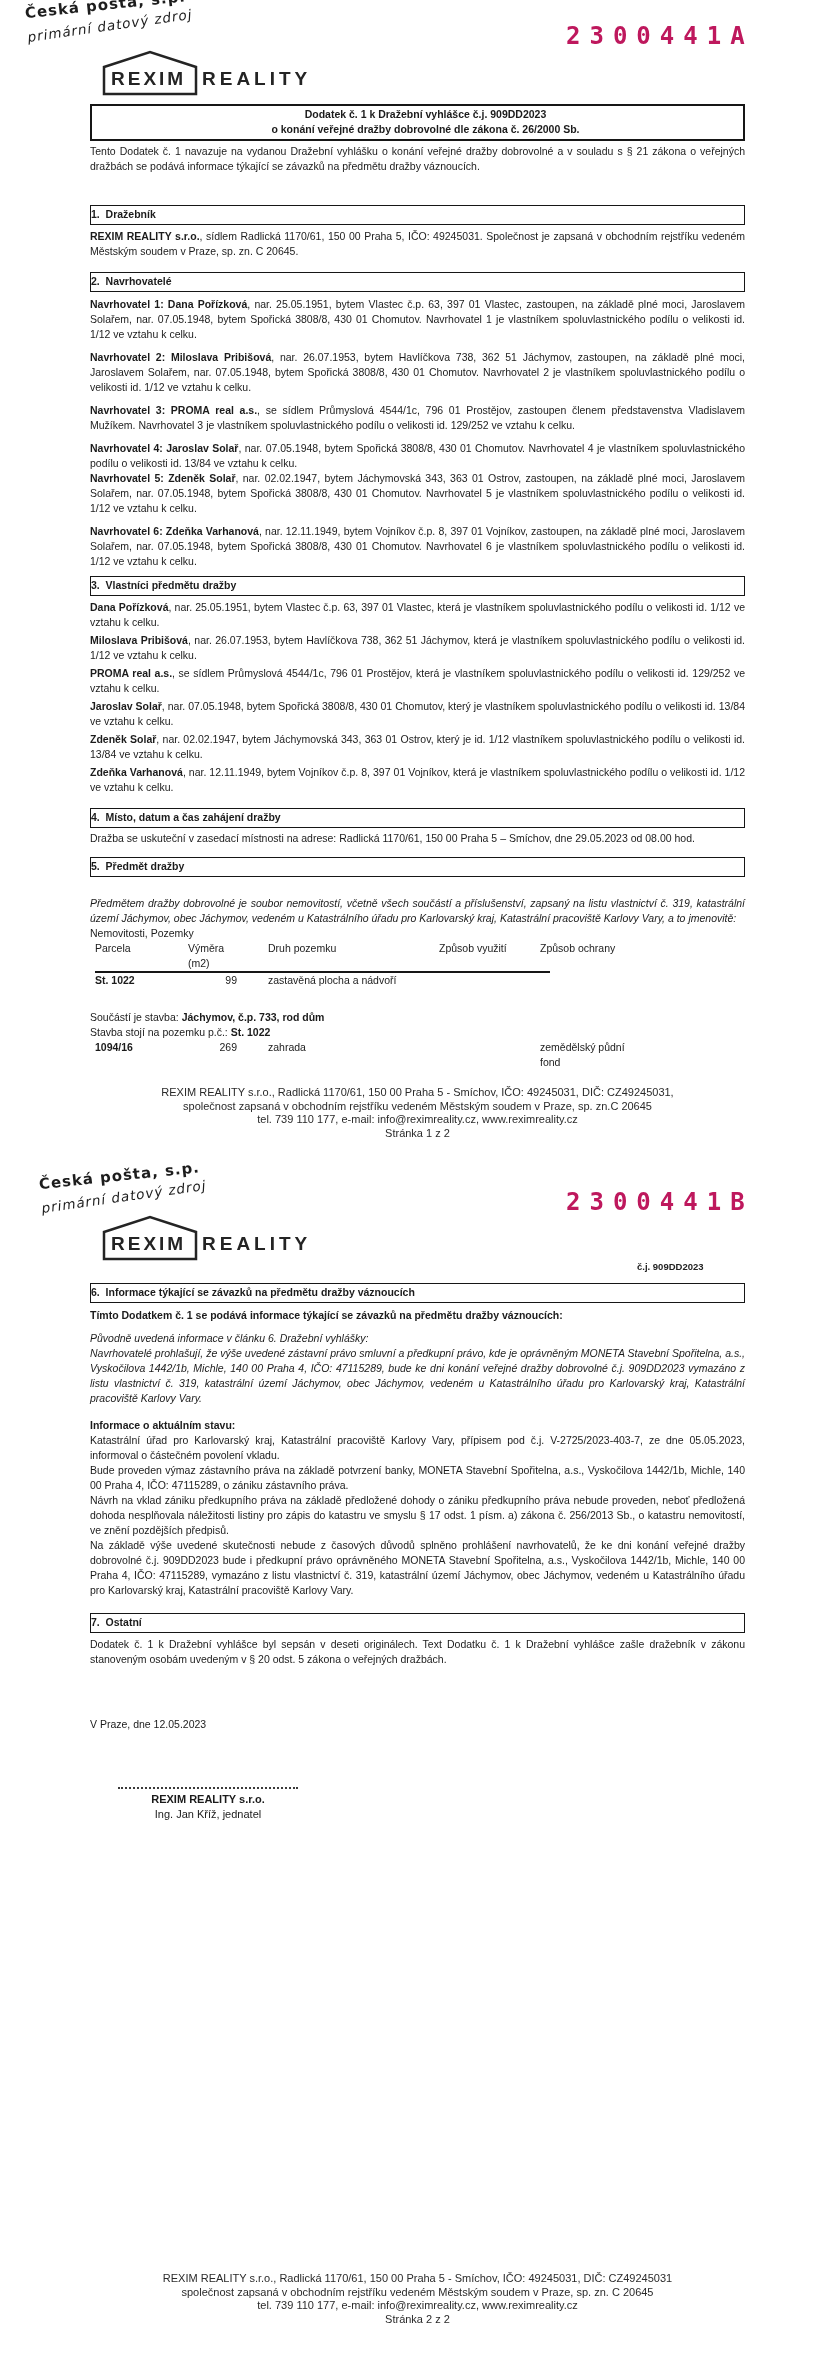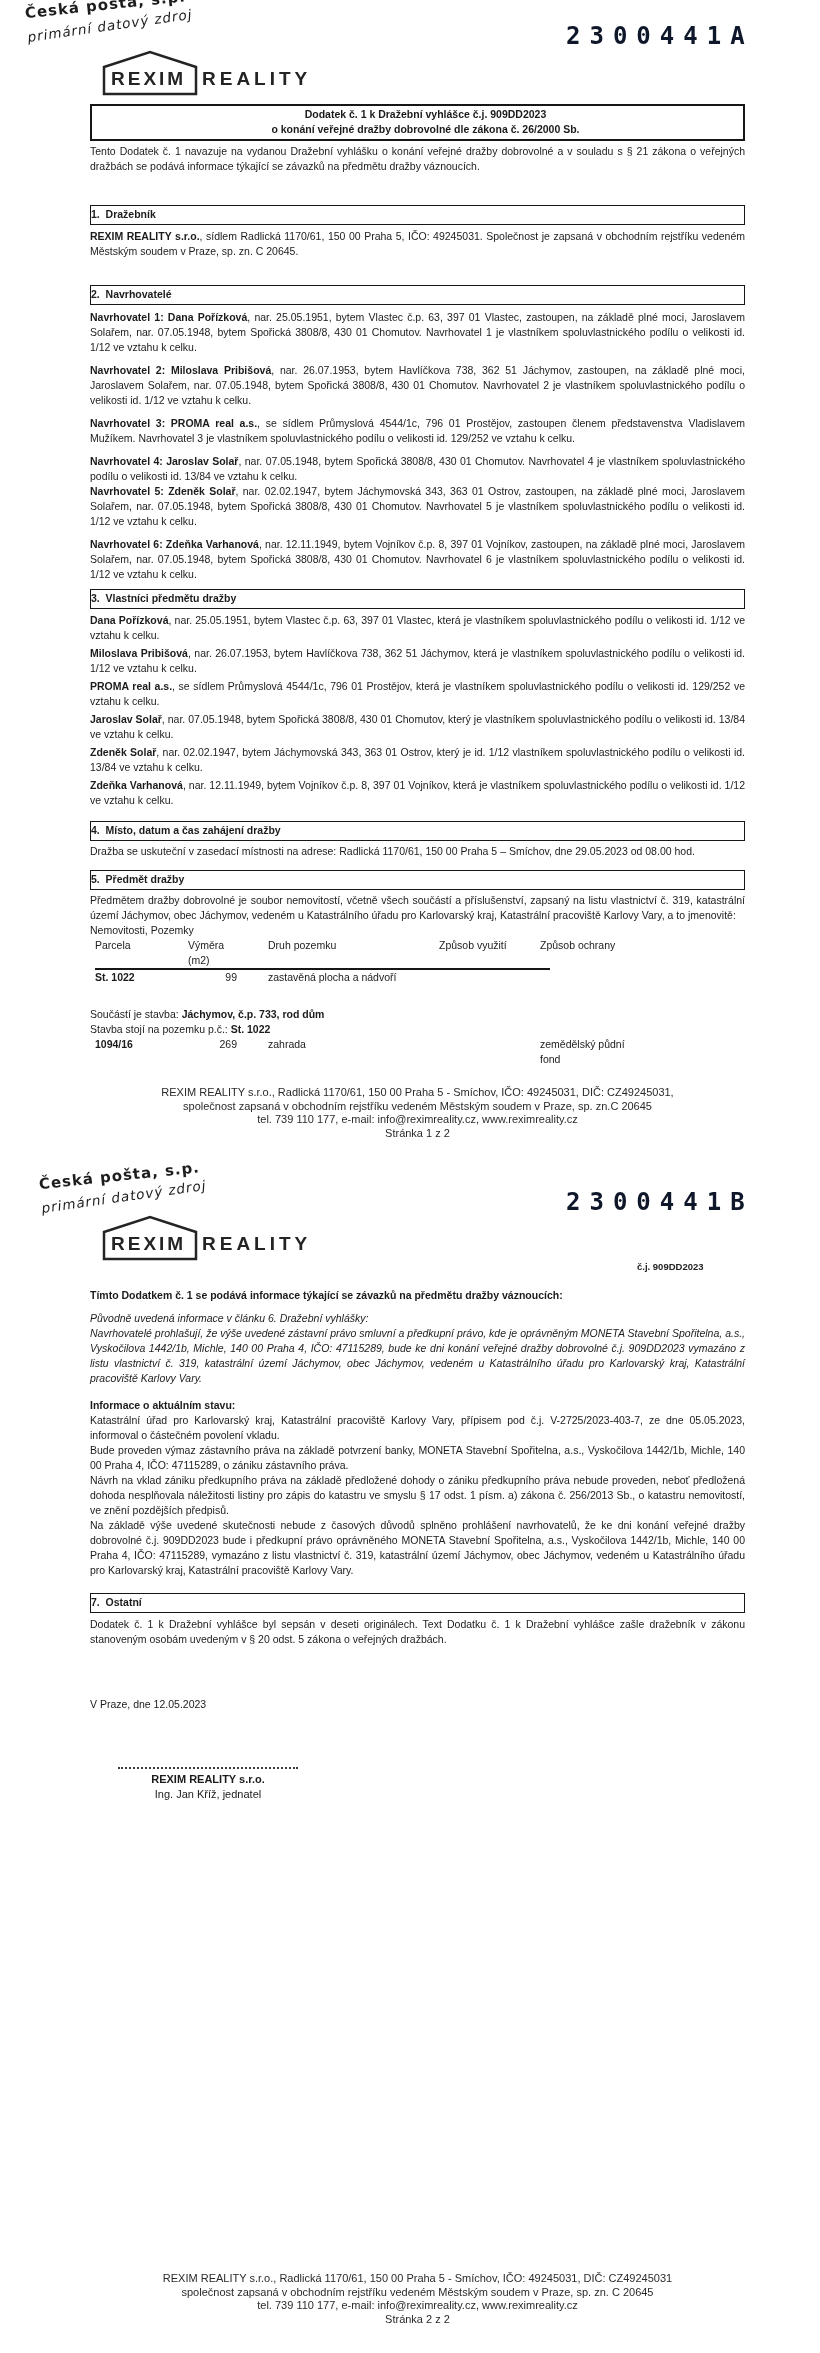--- a/index.html
+++ b/index.html
@@ -9,21 +9,21 @@
   #page1{top:0;height:1163px;}
   #page2{top:1163px;height:1190px;}
 
   
   .stamp{position:absolute;transform:rotate(-6deg);transform-origin:left bottom;color:#1d1d1d;white-space:nowrap;}
   .stamp .l1{font-family:"DejaVu Sans", sans-serif;font-weight:bold;font-size:15px;letter-spacing:1px;}
   .stamp .l2{font-family:"DejaVu Sans", sans-serif;font-style:italic;font-size:13.5px;margin-top:4px;letter-spacing:1px;transform:rotate(-2deg);}
 
   
   .docnum{position:absolute;font-family:"DejaVu Sans Mono", monospace;font-weight:bold;font-size:24px;
-          letter-spacing:9px;color:#0f172a;white-space:nowrap;}
+          letter-spacing:9px;color:#be185d;white-space:nowrap;}
 
   .logo{position:absolute;}
 
   .refnum{position:absolute;font-size:9.5px;font-weight:bold;color:#222;}
 
   .content{position:absolute;left:90px;width:655px;font-size:10.5px;line-height:15px;color:#1b1b1b;}
 
   .titlebox{border:2px solid #161616;text-align:center;font-weight:bold;padding:1px 0 2px 16px;}
   .secbox{border:1.5px solid #161616;text-align:left;font-weight:bold;padding:1px 0 2px 0;}
 
@@ -75,41 +75,41 @@
       <div class="titlebox">
         <div>Dodatek č. 1 k Dražební vyhlášce č.j. 909DD2023</div>
         <div>o konání veřejné dražby dobrovolné dle zákona č. 26/2000 Sb.</div>
       </div>
 
       <p class="para" style="margin-top:3px;">Tento Dodatek č. 1 navazuje na vydanou Dražební vyhlášku o konání veřejné dražby dobrovolné a v souladu s § 21 zákona o veřejných dražbách se podává informace týkající se závazků na předmětu dražby váznoucích.</p>
 
       <div class="secbox" style="margin-top:31px;">1.&nbsp;&nbsp;Dražebník</div>
       <p class="para" style="margin-top:4px;"><span class="b">REXIM REALITY s.r.o.</span><span>, sídlem Radlická 1170/61, 150 00 Praha 5, IČO: 49245031. Společnost je zapsaná v obchodním rejstříku vedeném Městským soudem v Praze, sp. zn. C 20645.</span></p>
 
-      <div class="secbox" style="margin-top:26px;">2.&nbsp;&nbsp;Navrhovatelé</div>
+      <div class="secbox" style="margin-top:13px;">2.&nbsp;&nbsp;Navrhovatelé</div>
       <p class="para" style="margin-top:5px;"><span class="b">Navrhovatel 1: Dana Pořízková</span><span>, nar. 25.05.1951, bytem Vlastec č.p. 63, 397 01 Vlastec, zastoupen, na základě plné moci, Jaroslavem Solařem, nar. 07.05.1948, bytem Spořická 3808/8, 430 01 Chomutov. Navrhovatel 1 je vlastníkem spoluvlastnického podílu o velikosti id. 1/12 ve vztahu k celku.</span></p>
       <p class="para" style="margin-top:8px;"><span class="b">Navrhovatel 2: Miloslava Pribišová</span><span>, nar. 26.07.1953, bytem Havlíčkova 738, 362 51 Jáchymov, zastoupen, na základě plné moci, Jaroslavem Solařem, nar. 07.05.1948, bytem Spořická 3808/8, 430 01 Chomutov. Navrhovatel 2 je vlastníkem spoluvlastnického podílu o velikosti id. 1/12 ve vztahu k celku.</span></p>
       <p class="para" style="margin-top:8px;"><span class="b">Navrhovatel 3: PROMA real a.s.</span><span>, se sídlem Průmyslová 4544/1c, 796 01 Prostějov, zastoupen členem představenstva Vladislavem Mužíkem. Navrhovatel 3 je vlastníkem spoluvlastnického podílu o velikosti id. 129/252 ve vztahu k celku.</span></p>
       <p class="para" style="margin-top:8px;"><span class="b">Navrhovatel 4: Jaroslav Solař</span><span>, nar. 07.05.1948, bytem Spořická 3808/8, 430 01 Chomutov. Navrhovatel 4 je vlastníkem spoluvlastnického podílu o velikosti id. 13/84 ve vztahu k celku.</span></p>
       <p class="para" style="margin-top:0;"><span class="b">Navrhovatel 5: Zdeněk Solař</span><span>, nar. 02.02.1947, bytem Jáchymovská 343, 363 01 Ostrov, zastoupen, na základě plné moci, Jaroslavem Solařem, nar. 07.05.1948, bytem Spořická 3808/8, 430 01 Chomutov. Navrhovatel 5 je vlastníkem spoluvlastnického podílu o velikosti id. 1/12 ve vztahu k celku.</span></p>
       <p class="para" style="margin-top:8px;"><span class="b">Navrhovatel 6: Zdeňka Varhanová</span><span>, nar. 12.11.1949, bytem Vojníkov č.p. 8, 397 01 Vojníkov, zastoupen, na základě plné moci, Jaroslavem Solařem, nar. 07.05.1948, bytem Spořická 3808/8, 430 01 Chomutov. Navrhovatel 6 je vlastníkem spoluvlastnického podílu o velikosti id. 1/12 ve vztahu k celku.</span></p>
 
       <div class="secbox" style="margin-top:7px;">3.&nbsp;&nbsp;Vlastníci předmětu dražby</div>
       <p class="para" style="margin-top:4px;"><span class="b">Dana Pořízková</span><span>, nar. 25.05.1951, bytem Vlastec č.p. 63, 397 01 Vlastec, která je vlastníkem spoluvlastnického podílu o velikosti id. 1/12 ve vztahu k celku.</span></p>
       <p class="para" style="margin-top:3px;"><span class="b">Miloslava Pribišová</span><span>, nar. 26.07.1953, bytem Havlíčkova 738, 362 51 Jáchymov, která je vlastníkem spoluvlastnického podílu o velikosti id. 1/12 ve vztahu k celku.</span></p>
       <p class="para" style="margin-top:3px;"><span class="b">PROMA real a.s.</span><span>, se sídlem Průmyslová 4544/1c, 796 01 Prostějov, která je vlastníkem spoluvlastnického podílu o velikosti id. 129/252 ve vztahu k celku.</span></p>
       <p class="para" style="margin-top:3px;"><span class="b">Jaroslav Solař</span><span>, nar. 07.05.1948, bytem Spořická 3808/8, 430 01 Chomutov, který je vlastníkem spoluvlastnického podílu o velikosti id. 13/84 ve vztahu k celku.</span></p>
       <p class="para" style="margin-top:3px;"><span class="b">Zdeněk Solař</span><span>, nar. 02.02.1947, bytem Jáchymovská 343, 363 01 Ostrov, který je id. 1/12 vlastníkem spoluvlastnického podílu o velikosti id. 13/84 ve vztahu k celku.</span></p>
       <p class="para" style="margin-top:3px;"><span class="b">Zdeňka Varhanová</span><span>, nar. 12.11.1949, bytem Vojníkov č.p. 8, 397 01 Vojníkov, která je vlastníkem spoluvlastnického podílu o velikosti id. 1/12 ve vztahu k celku.</span></p>
 
       <div class="secbox" style="margin-top:13px;">4.&nbsp;&nbsp;Místo, datum a čas zahájení dražby</div>
       <p class="para" style="margin-top:3px;">Dražba se uskuteční v zasedací místnosti na adrese: Radlická 1170/61, 150 00 Praha 5 – Smíchov, dne 29.05.2023 od 08.00 hod.</p>
 
       <div class="secbox" style="margin-top:11px;">5.&nbsp;&nbsp;Předmět dražby</div>
-      <p class="para" style="margin-top:3px;">Předmětem dražby dobrovolné je soubor nemovitostí, včetně všech součástí a příslušenství, zapsaný na listu vlastnictví č. 319, katastrální území Jáchymov, obec Jáchymov, vedeném u Katastrálního úřadu pro Karlovarský kraj, Katastrální pracoviště Karlovy Vary, a to jmenovitě:</p>
+      <p class="para" style="margin-top:19px;font-style:italic;">Předmětem dražby dobrovolné je soubor nemovitostí, včetně všech součástí a příslušenství, zapsaný na listu vlastnictví č. 319, katastrální území Jáchymov, obec Jáchymov, vedeném u Katastrálního úřadu pro Karlovarský kraj, Katastrální pracoviště Karlovy Vary, a to jmenovitě:</p>
       <div>Nemovitosti, Pozemky</div>
 
       <div class="tbl">
         <div class="tbl-row tbl-head">
           <div>Parcela</div>
           <div>Výměra (m2)</div>
           <div>Druh pozemku</div>
           <div>Způsob využití</div>
           <div>Způsob ochrany</div>
         </div>
@@ -158,20 +158,21 @@
         <polygon points="6,19 52,4 98,19 98,46 6,46" fill="none" stroke="#242424" stroke-width="2.5"></polygon>
         <text x="13" y="37" font-size="19" font-weight="bold" letter-spacing="3" fill="#242424">REXIM</text>
         <text x="104" y="37" font-size="19" font-weight="bold" letter-spacing="4" fill="#242424">REALITY</text>
       </svg>
     </div>
 
     <div class="refnum" style="left:637px;top:98px;">č.j. 909DD2023</div>
 
     <div class="content" style="top:120px;">
 
+      <div class="secbox">6.&nbsp;&nbsp;Informace týkající se závazků na předmětu dražby váznoucích</div>
       <p class="para b" style="margin-top:5px;">Tímto Dodatkem č. 1 se podává informace týkající se závazků na předmětu dražby váznoucích:</p>
 
       <p class="para bi" style="margin-top:8px;">Původně uvedená informace v článku 6. Dražební vyhlášky:</p>
       <p class="para i">Navrhovatelé prohlašují, že výše uvedené zástavní právo smluvní a předkupní právo, kde je oprávněným MONETA Stavební Spořitelna, a.s., Vyskočilova 1442/1b, Michle, 140 00 Praha 4, IČO: 47115289, bude ke dni konání veřejné dražby dobrovolné č.j. 909DD2023 vymazáno z listu vlastnictví č. 319, katastrální území Jáchymov, obec Jáchymov, vedeném u Katastrálního úřadu pro Karlovarský kraj, Katastrální pracoviště Karlovy Vary.</p>
 
       <p class="para b" style="margin-top:12px;">Informace o aktuálním stavu:</p>
       <p class="para">Katastrální úřad pro Karlovarský kraj, Katastrální pracoviště Karlovy Vary, přípisem pod č.j. V-2725/2023-403-7, ze dne 05.05.2023, informoval o částečném povolení vkladu.</p>
       <p class="para">Bude proveden výmaz zástavního práva na základě potvrzení banky, MONETA Stavební Spořitelna, a.s., Vyskočilova 1442/1b, Michle, 140 00 Praha 4, IČO: 47115289, o zániku zástavního práva.</p>
       <p class="para">Návrh na vklad zániku předkupního práva na základě předložené dohody o zániku předkupního práva nebude proveden, neboť předložená dohoda nesplňovala náležitosti listiny pro zápis do katastru ve smyslu § 17 odst. 1 písm. a) zákona č. 256/2013 Sb., o katastru nemovitostí, ve znění pozdějších předpisů.</p>
       <p class="para">Na základě výše uvedené skutečnosti nebude z časových důvodů splněno prohlášení navrhovatelů, že ke dni konání veřejné dražby dobrovolné č.j. 909DD2023 bude i předkupní právo oprávněného MONETA Stavební Spořitelna, a.s., Vyskočilova 1442/1b, Michle, 140 00 Praha 4, IČO: 47115289, vymazáno z listu vlastnictví č. 319, katastrální území Jáchymov, obec Jáchymov, vedeném u Katastrálního úřadu pro Karlovarský kraj, Katastrální pracoviště Karlovy Vary.</p>

